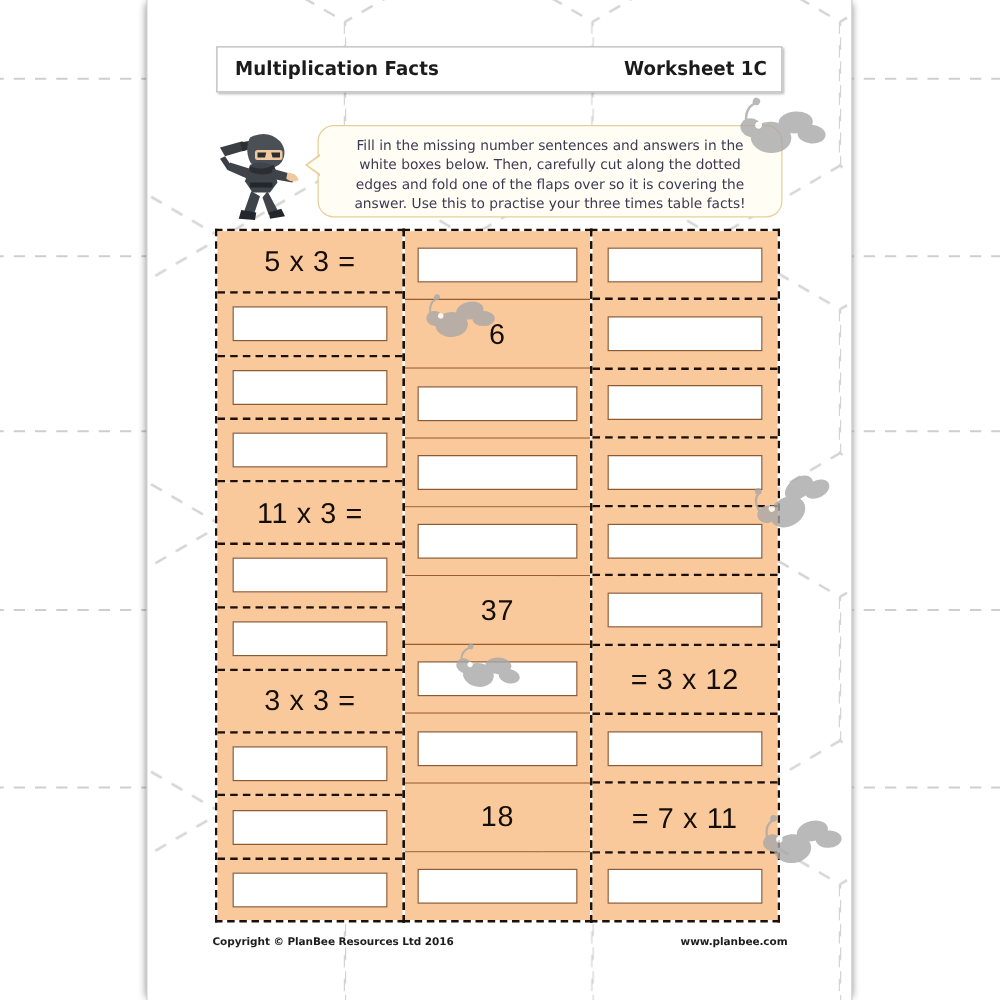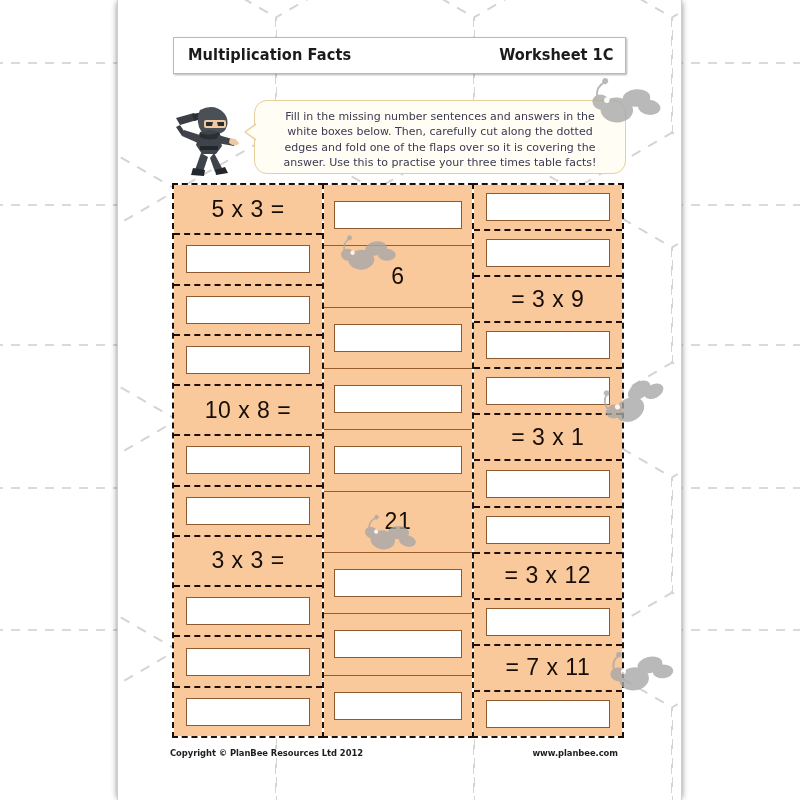--- a/index.html
+++ b/index.html
@@ -238,21 +238,21 @@
   .footer-copy, .footer-url {
     position: absolute;
     top: 0;
     font-size: 8.4px;
     font-weight: bold;
     color: #1d1d1d;
     font-family: "DejaVu Sans", sans-serif;
     letter-spacing: -.05px;
   }
   .footer-copy { left: 0; }
-  .footer-url  { right: 12px; }
+  .footer-url  { right: 0; }
 
   
   .bee { position: absolute; pointer-events: none; }
 </style>
 </head>
 <body>
 
 <div id="stage">
 
   <svg class="watermark-outer" viewBox="0 0 800 800" xmlns="http://www.w3.org/2000/svg">
@@ -332,21 +332,21 @@
         <div class="fold-cell">
             <span class="cell-box"></span>
           </div>
         <div class="fold-cell">
             <span class="cell-box"></span>
           </div>
         <div class="fold-cell">
             <span class="cell-box"></span>
           </div>
         <div class="fold-cell">
-            <span class="cell-text">10 x 8 =</span>
+            <span class="cell-text">11 x 3 =</span>
           </div>
         <div class="fold-cell">
             <span class="cell-box"></span>
           </div>
         <div class="fold-cell">
             <span class="cell-box"></span>
           </div>
         <div class="fold-cell">
             <span class="cell-text">3 x 3 =</span>
           </div>
@@ -371,51 +371,48 @@
         <div class="fold-cell">
             <span class="cell-box"></span>
           </div>
         <div class="fold-cell">
             <span class="cell-box"></span>
           </div>
         <div class="fold-cell">
             <span class="cell-box"></span>
           </div>
         <div class="fold-cell">
-            <span class="cell-text">21</span>
-          </div>
-        <div class="fold-cell">
-            <span class="cell-box"></span>
-          </div>
-        <div class="fold-cell">
-            <span class="cell-box"></span>
+            <span class="cell-text">37</span>
+          </div>
+        <div class="fold-cell">
+            <span class="cell-box"></span>
+          </div>
+        <div class="fold-cell">
+            <span class="cell-box"></span>
+          </div>
+        <div class="fold-cell">
+            <span class="cell-text">18</span>
           </div>
         <div class="fold-cell">
             <span class="cell-box"></span>
           </div>
       </div>
 
       <div class="fold-col c3">
         <div class="fold-cell">
             <span class="cell-box"></span>
           </div>
         <div class="fold-cell">
             <span class="cell-box"></span>
           </div>
         <div class="fold-cell">
-            <span class="cell-text">= 3 x 9</span>
-          </div>
-        <div class="fold-cell">
-            <span class="cell-box"></span>
-          </div>
-        <div class="fold-cell">
-            <span class="cell-box"></span>
-          </div>
-        <div class="fold-cell">
-            <span class="cell-text">= 3 x 1</span>
+            <span class="cell-box"></span>
+          </div>
+        <div class="fold-cell">
+            <span class="cell-box"></span>
           </div>
         <div class="fold-cell">
             <span class="cell-box"></span>
           </div>
         <div class="fold-cell">
             <span class="cell-box"></span>
           </div>
         <div class="fold-cell">
             <span class="cell-text">= 3 x 12</span>
           </div>
@@ -483,18 +480,18 @@
             <ellipse cx="24" cy="26" rx="13" ry="10" transform="rotate(-15 24 26)"></ellipse>
             <ellipse cx="10" cy="24" rx="7" ry="6"></ellipse>
             <path d="M6 22 q-4 -9 2 -14" stroke="#a8a8a8" stroke-width="1.6" fill="none"></path>
             <circle cx="8" cy="7" r="2.4"></circle>
             <circle cx="14" cy="21" r="2.2" fill="#ffffff"></circle>
           </g>
         </svg>
       </div>
 
     <div class="footer">
-      <div class="footer-copy">Copyright © PlanBee Resources Ltd 2012</div>
+      <div class="footer-copy">Copyright © PlanBee Resources Ltd 2016</div>
       <div class="footer-url">www.planbee.com</div>
     </div>
 
   </div>
 </div>
 
 </body></html>

